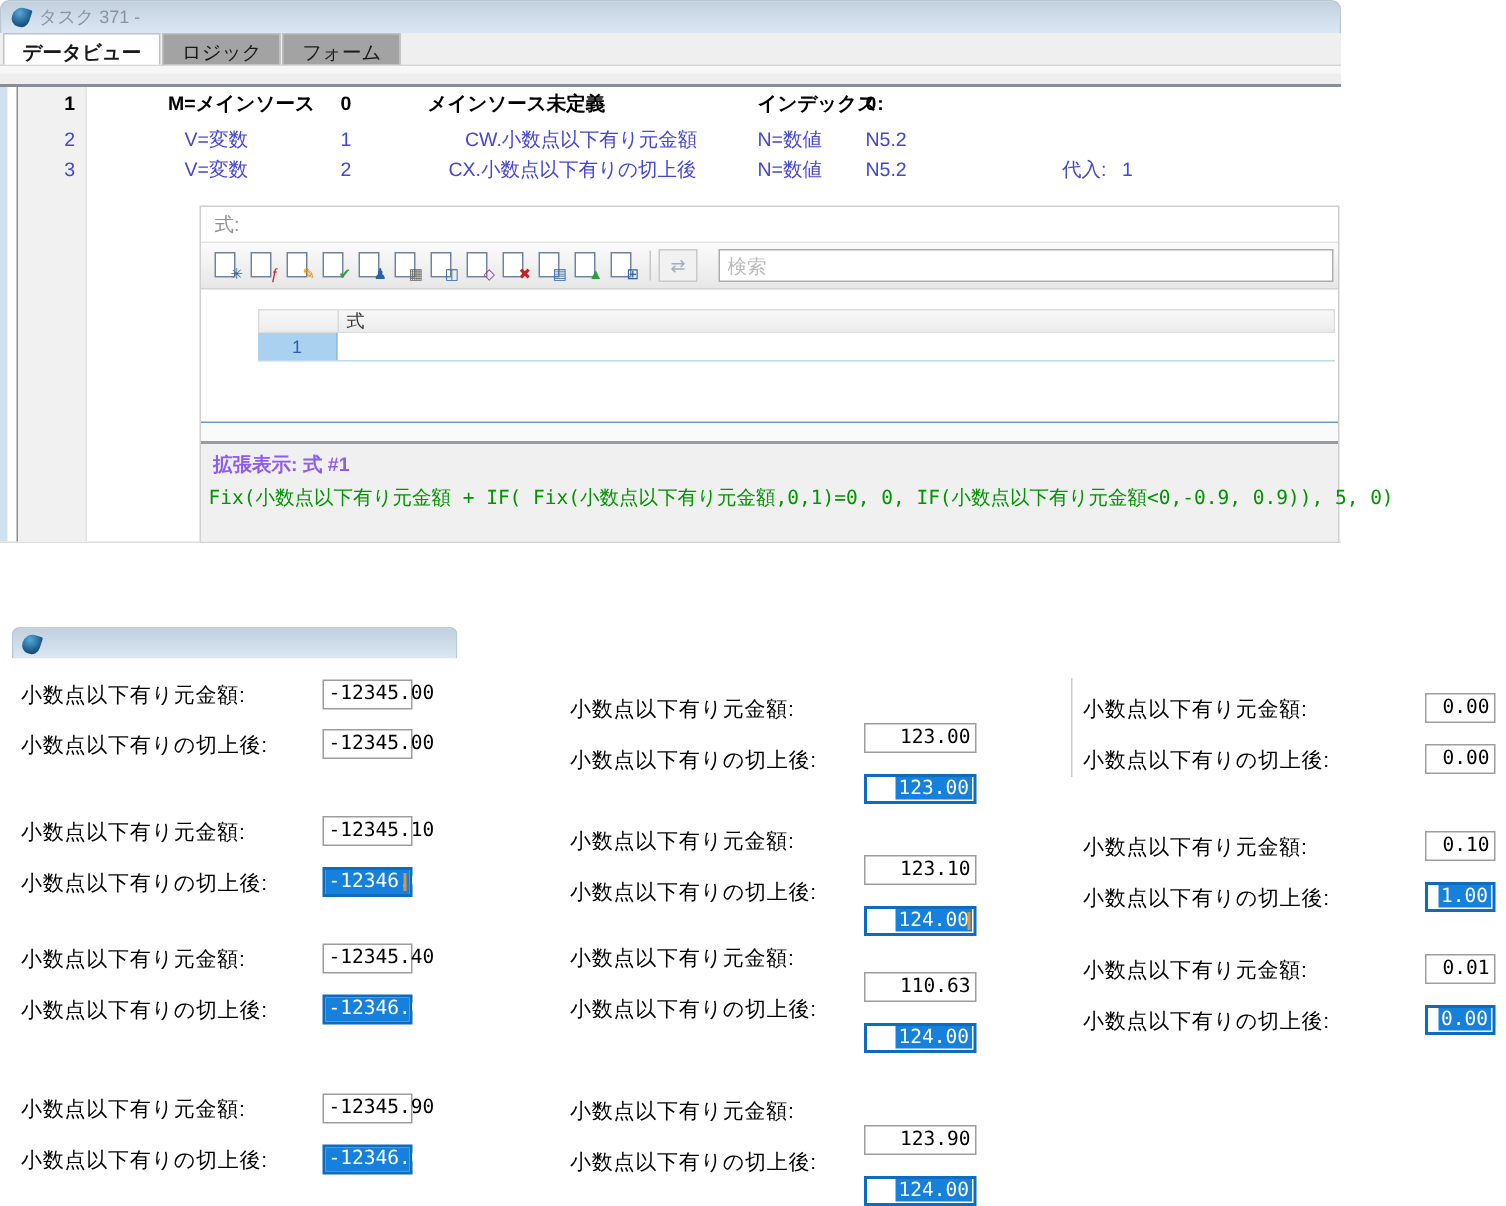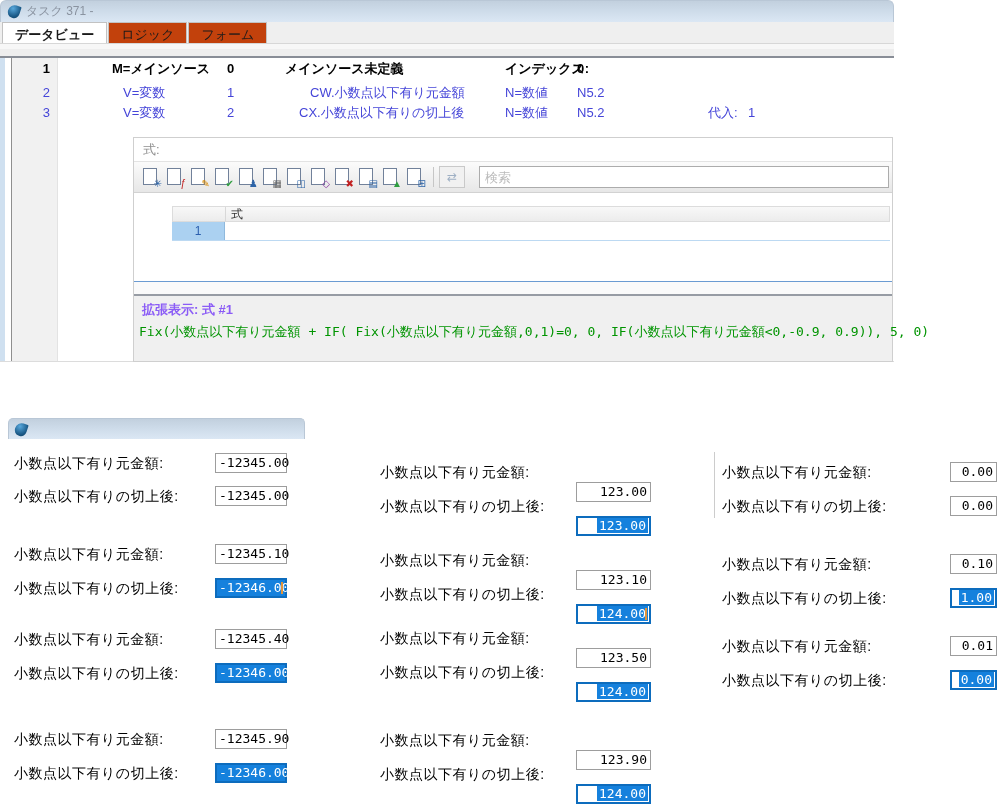--- a/index.html
+++ b/index.html
@@ -12,21 +12,21 @@
   .titlebar{position:absolute;left:0;top:0;right:0;height:22px;box-sizing:border-box;
     background:linear-gradient(180deg,#c2d0de 0%,#cddbe9 45%,#dbe7f4 100%);
     border:1px solid #b9c7d6;border-bottom:none;border-radius:6px 6px 0 0;
     display:flex;align-items:center;gap:6px;padding-left:7px;}
   .drop-icon{width:12px;height:13px;background:radial-gradient(circle at 35% 30%,#58a8dc,#1b5a88 65%,#0c3b5e);
     border-radius:75% 10% 60% 60%;transform:rotate(18deg);}
   .title-text{font-size:12px;color:#8a93a0;}
   .tabstrip{position:absolute;top:22px;left:0;right:0;height:22px;background:#efefef;
     border-bottom:1px solid #d7d7d7;box-sizing:border-box;display:flex;align-items:stretch;padding-left:2px;}
   .tab{font-size:13px;color:#1a1a1a;padding:3px 12px 0 12px;border:1px solid #c2c2c2;border-bottom:none;
-    margin-right:1px;background:#c2410c;white-space:nowrap;}
+    margin-right:1px;background:#a3a3a3;white-space:nowrap;}
   .tab.active{background:#ffffff;font-weight:bold;}
   .band-a{position:absolute;top:44px;left:0;right:0;height:5px;background:#f7f7f7;}
   .band-b{position:absolute;top:49px;left:0;right:0;height:7px;background:#eeeeee;border-bottom:2px solid #888d96;}
 
   .dv{position:absolute;top:58px;bottom:1px;left:0;right:0;background:#fff;border-bottom:1px solid #dcdcdc;}
   .dv-accent{position:absolute;left:0;top:0;bottom:0;width:5px;background:#cfe0f0;}
   .dv-vline{position:absolute;left:11px;top:0;bottom:0;width:1px;background:#8f8f8f;}
   .dv-gutter{position:absolute;left:12px;top:0;bottom:0;width:45px;background:#f1f1f1;border-right:1px solid #e3e3e3;}
   .c{position:absolute;height:18px;line-height:18px;font-size:13px;white-space:pre;color:#000;}
   .c.num{left:12px;width:38px;text-align:right;}
@@ -80,21 +80,21 @@
   .frow{position:absolute;height:20px;}
   .flabel{font-size:14px;letter-spacing:0.5px;color:#000;line-height:20px;white-space:pre;}
   .ffield{position:absolute;top:0;height:20px;box-sizing:border-box;background:#fff;border:1px solid #9d9d9d;
     font-family:"DejaVu Sans Mono",monospace;font-size:13px;line-height:18px;text-align:right;
     padding:0 3px;color:#000;white-space:pre;}
   .ffield.sel{border:2px solid #0d6cbd;padding:0 1px;line-height:16px;}
   .selspan{background:#1581dd;color:#fff;padding:0 2px;}
   .ffield.full{padding:0;}
   .ffield.full .selspan{display:block;width:100%;box-sizing:border-box;text-align:right;line-height:16px;}
   .caret::after{content:"";position:absolute;right:2px;top:2px;bottom:2px;width:2px;background:#e1943c;}
-  .fc1 .ffield{left:201px;width:72px;}
+  .fc1 .ffield{left:201px;width:60px;}
   .fc2 .ffield{left:196px;width:75px;margin-top:20px;}
   .fc3 .ffield{left:228px;width:47px;}
   .vdiv2{position:absolute;left:714px;top:452px;width:1px;height:66px;background:#cccccc;}
 </style>
 </head>
 <body>
 
 <div id="screen">
 
   <section id="task-window">
@@ -268,21 +268,21 @@
     <span class="flabel">小数点以下有り元金額:</span>
     <span class="ffield">123.10</span>
   </div>
   <div class="frow fc2" style="left:380px;top:584px;width:275px;">
     <span class="flabel">小数点以下有りの切上後:</span>
     <span class="ffield sel caret"><span class="selspan">124.00</span></span>
   </div>
 
   <div class="frow fc2" style="left:380px;top:628px;width:275px;">
     <span class="flabel">小数点以下有り元金額:</span>
-    <span class="ffield">123.50</span>
+    <span class="ffield">110.63</span>
   </div>
   <div class="frow fc2" style="left:380px;top:662px;width:275px;">
     <span class="flabel">小数点以下有りの切上後:</span>
     <span class="ffield sel"><span class="selspan">124.00</span></span>
   </div>
 
   <div class="frow fc2" style="left:380px;top:730px;width:275px;">
     <span class="flabel">小数点以下有り元金額:</span>
     <span class="ffield">123.90</span>
   </div>

